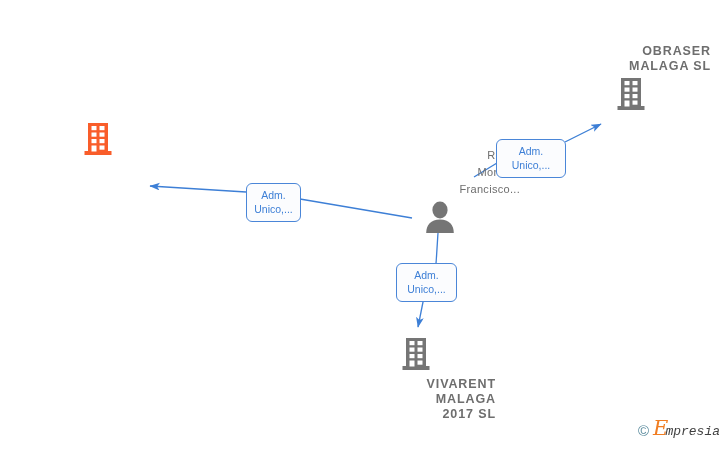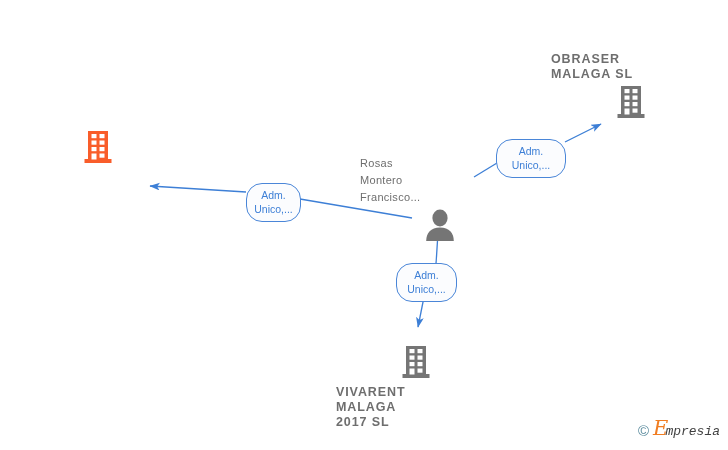--- a/index.html
+++ b/index.html
@@ -21,23 +21,22 @@
     position: absolute;
     left: 0;
     top: 0;
     width: 728px;
     height: 450px;
   }
 
   
   .node {
     position: absolute;
-    text-align: left;
+    text-align: right;
     width: 160px;
-    margin-top: 8px;
   }
   .node-label {
     color: #6e6e6e;
     font-size: 12.5px;
     line-height: 15px;
     letter-spacing: 0.9px;
     font-weight: bold;
     white-space: pre-line;
   }
   .node-label.person {
@@ -49,21 +48,21 @@
   }
   .node-icon {
     display: block;
     margin: 3px auto 0 auto;
   }
 
   
   .edge-label {
     position: absolute;
     border: 1.3px solid #4a86d8;
-    border-radius: 16px;
+    border-radius: 6px;
     background: #fbfcfe;
     color: #3d7fd6;
     font-size: 10.5px;
     line-height: 14px;
     text-align: center;
     padding: 4px 7px 5px 7px;
     white-space: pre-line;
     box-sizing: border-box;
   }
 

